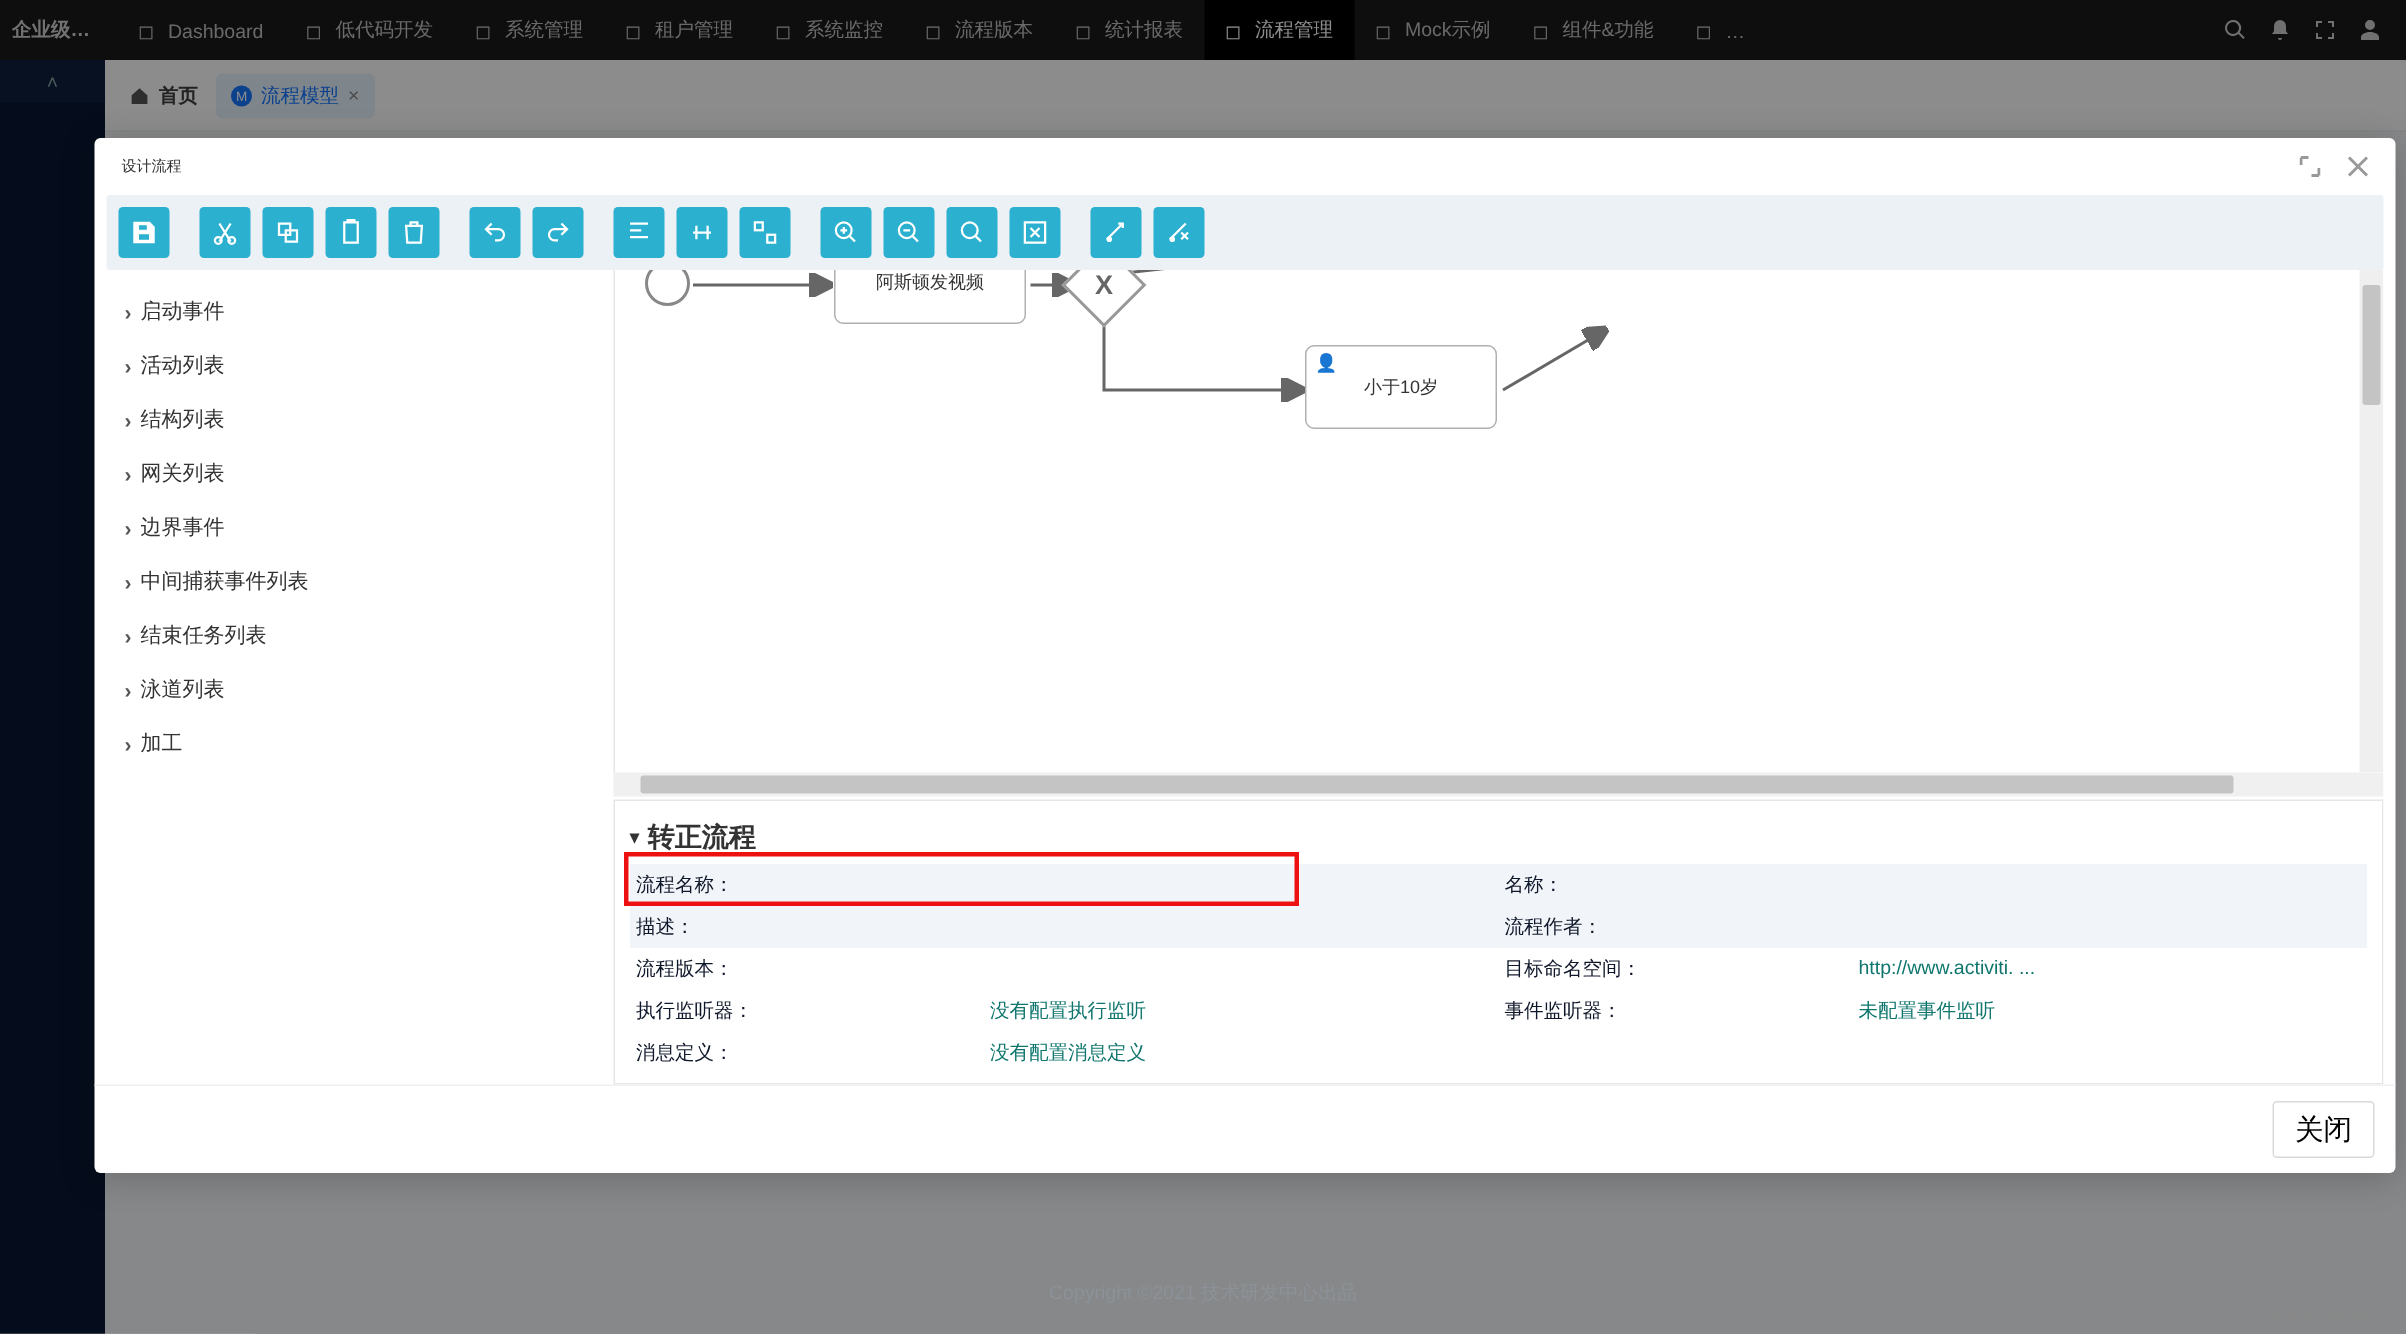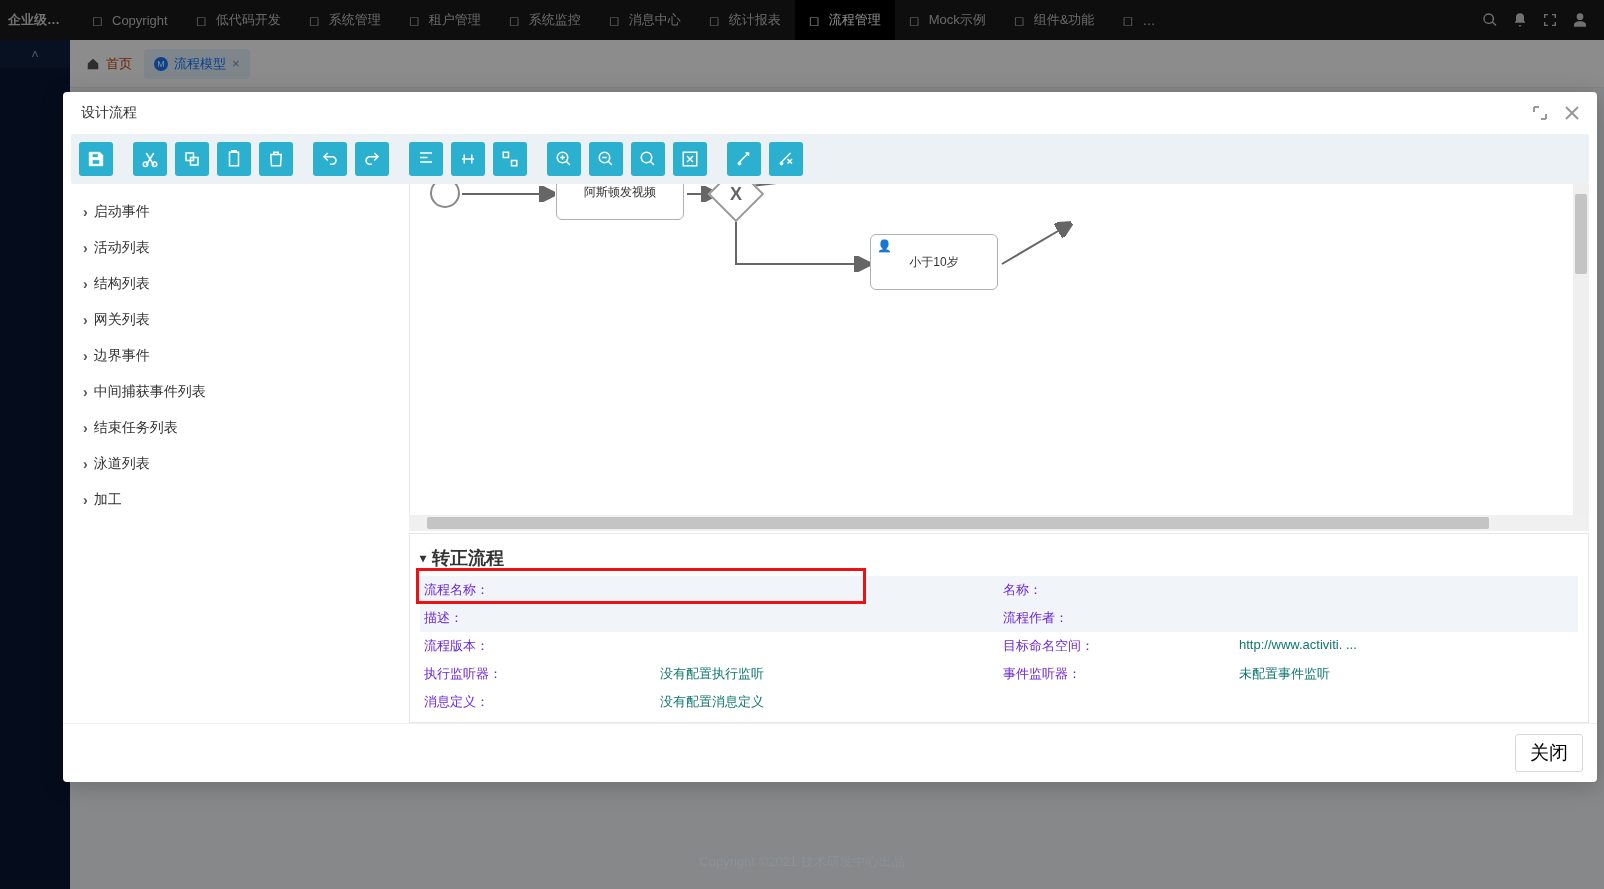--- a/index.html
+++ b/index.html
@@ -14,30 +14,30 @@
 .topbar-item .ticon { width: 14px; height: 14px; display: inline-block; }
 .topbar-right { margin-left: auto; display: flex; gap: 14px; padding-right: 8px; }
 .topbar-right .ricon { width: 16px; height: 16px; cursor: pointer; fill: #ccc; }
 
 
 .body-area { position: absolute; top: 40px; bottom: 0; left: 0; right: 0; display: flex; }
 .left-strip { width: 70px; background: #0a1833; }
 .left-strip .handle { height: 28px; display: flex; align-items: center; justify-content: center; color: #8aa; background: #0f1f3f; }
 .main-area { flex: 1; background: #f5f7fa; display: flex; flex-direction: column; }
 .tabbar { height: 48px; background: #fff; display: flex; align-items: center; gap: 12px; padding: 0 16px; border-bottom: 1px solid #eee; }
-.tab-home { display: flex; align-items: center; gap: 6px; color: #c2410c; cursor: pointer; }
+.tab-home { display: flex; align-items: center; gap: 6px; color: #404040; cursor: pointer; font-weight: bold; }
 .tab-item { display: flex; align-items: center; gap: 6px; background: #e6f4ff; border-radius: 4px; padding: 6px 10px; color: #1677ff; }
 .tab-item .dot { width: 14px; height: 14px; border-radius: 50%; background: #1677ff; color: #fff; display: inline-flex; align-items: center; justify-content: center; font-size: 9px; }
 .tab-item .close { color: #888; cursor: pointer; }
 
 
 .overlay { position: absolute; inset: 0; background: rgba(0,0,0,0.45); display: flex; align-items: flex-start; justify-content: center; }
 .modal { margin: 92px 6px 0 62px; width: calc(100% - 70px); height: 690px; background: #fff; border-radius: 4px; box-shadow: 0 4px 24px rgba(0,0,0,0.2); display: flex; flex-direction: column; position: relative; }
 .modal-header { padding: 12px 18px; display: flex; align-items: center; }
-.modal-title { font-size: 14px; color: #333; }
+.modal-title { font-size: 10px; color: #333; }
 .modal-header .win-btns { margin-left: auto; display: flex; gap: 18px; }
 .modal-header .win-btn { width: 14px; height: 14px; cursor: pointer; stroke: #999; fill: none; stroke-width: 2; }
 
 
 .designer { flex: 1; display: flex; flex-direction: column; overflow: hidden; padding: 0 8px; }
 .toolbar { background: #ecf1f5; padding: 8px; display: flex; gap: 8px; align-items: center; border-radius: 2px; }
 .tbtn { width: 34px; height: 34px; background: #2bb0cf; border: none; border-radius: 3px; display: inline-flex; align-items: center; justify-content: center; cursor: pointer; }
 .tbtn svg { width: 18px; height: 18px; fill: #fff; stroke: #fff; }
 .tgap { width: 4px; }
 
@@ -65,60 +65,60 @@
 svg.edges path { fill: none; stroke: #666; stroke-width: 2; }
 svg.edges marker path { fill: #666; stroke: #666; }
 
 
 .props { border: 1px solid #e6e6e6; padding: 8px 10px 6px; margin-top: 2px; }
 .props-title { display: flex; align-items: center; gap: 6px; font-size: 18px; font-weight: 700; padding: 4px 0 6px; }
 .props-title::before { content: "▾"; font-size: 12px; color: #333; }
 .props-grid { display: grid; grid-template-columns: 1fr 1fr; }
 .prop-row { display: flex; gap: 16px; padding: 5px 4px; font-size: 13px; }
 .prop-row.shade { background: #f1f4f8; }
-.prop-label { width: 220px; color: #6d28d9; }
+.prop-label { width: 220px; color: #0f172a; }
 .prop-value { color: #0f766e; }
 .highlight-box { position: absolute; border: 3px solid #e11; pointer-events: none; }
 
 
 .modal-footer { padding: 10px 14px; display: flex; justify-content: flex-end; border-top: 1px solid #f0f0f0; }
 .btn-close { border: 1px solid #d9d9d9; background: #fff; padding: 5px 14px; border-radius: 3px; cursor: pointer; font-size: 19px; }
 
 .watermark { position: fixed; right: 10px; bottom: 6px; color: #888; font-size: 12px; }
 .copyright { position: fixed; left: 50%; transform: translateX(-50%); bottom: 18px; color: rgba(150,165,180,0.35); font-size: 13px; }
 </style>
 </head>
 <body>
 
 <div class="topbar">
   <div class="topbar-brand">企业级…</div>
   <div class="topbar-menu" id="top-menu">
       <div class="topbar-item">
         <span class="ticon">◻</span>
-        <span>Copyright</span>
+        <span>Dashboard</span>
       </div>
       <div class="topbar-item">
         <span class="ticon">◻</span>
         <span>低代码开发</span>
       </div>
       <div class="topbar-item">
         <span class="ticon">◻</span>
         <span>系统管理</span>
       </div>
       <div class="topbar-item">
         <span class="ticon">◻</span>
         <span>租户管理</span>
       </div>
       <div class="topbar-item">
         <span class="ticon">◻</span>
         <span>系统监控</span>
       </div>
       <div class="topbar-item">
         <span class="ticon">◻</span>
-        <span>消息中心</span>
+        <span>流程版本</span>
       </div>
       <div class="topbar-item">
         <span class="ticon">◻</span>
         <span>统计报表</span>
       </div>
       <div class="topbar-item active">
         <span class="ticon">◻</span>
         <span>流程管理</span>
       </div>
       <div class="topbar-item">

